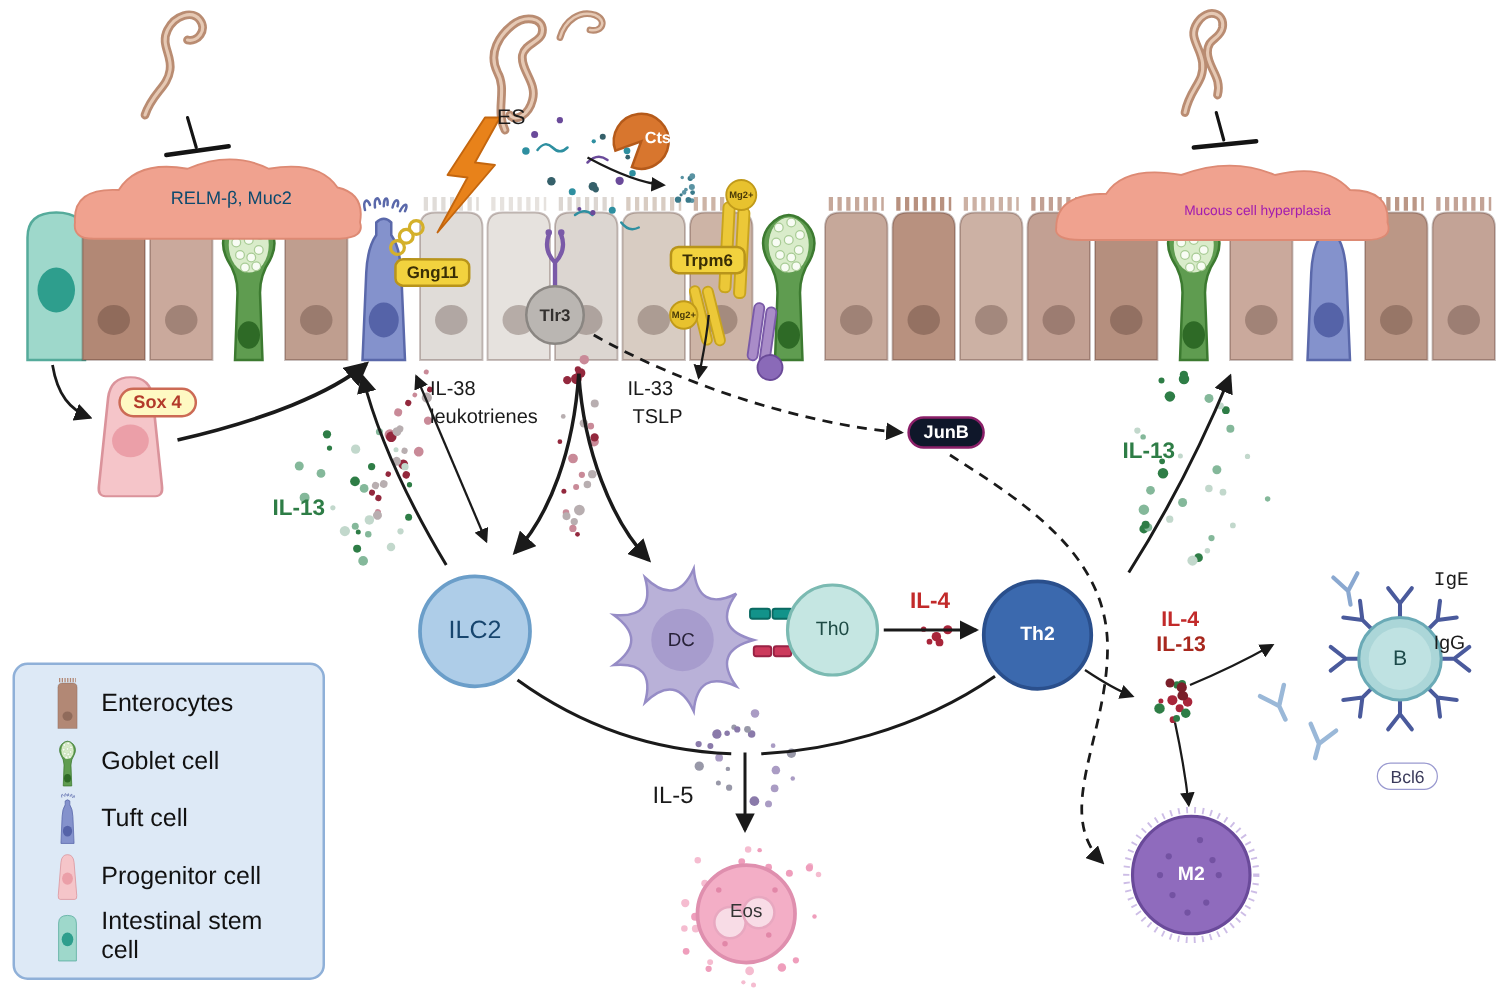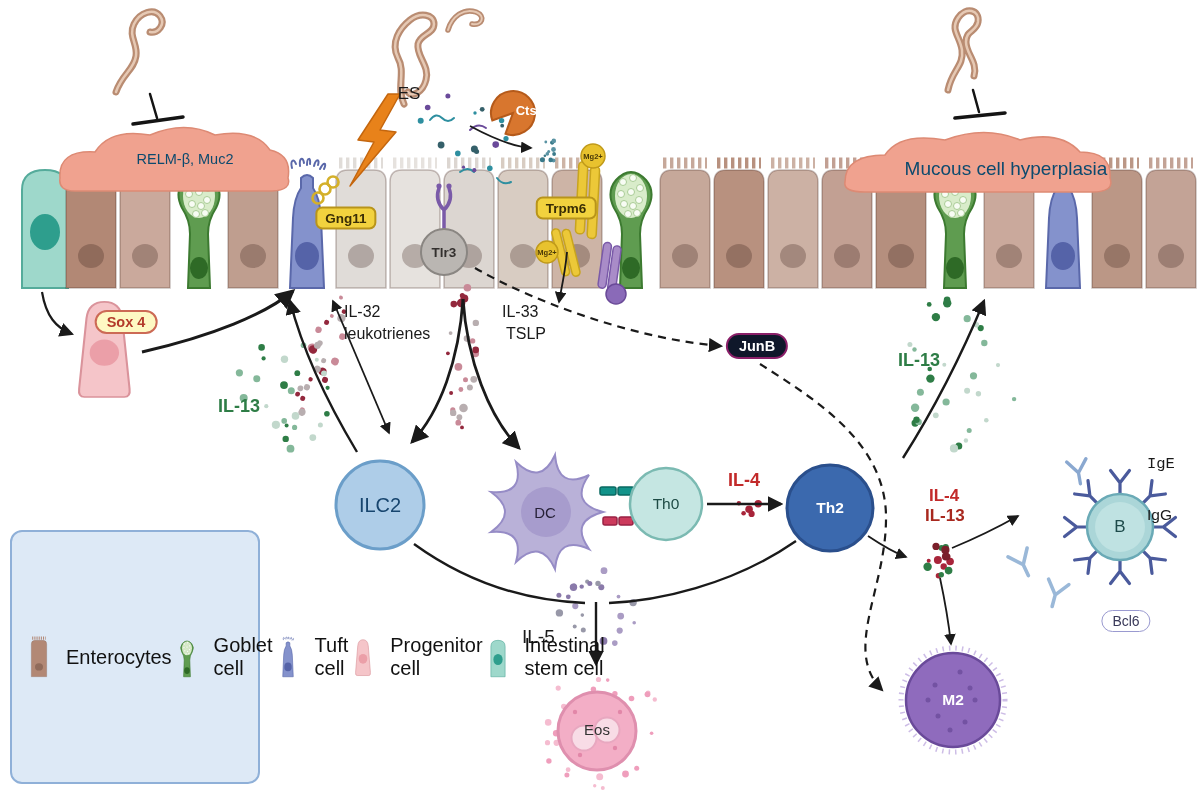--- a/index.html
+++ b/index.html
@@ -14,22 +14,22 @@
   .ybox{position:absolute;transform:translate(-50%,-50%);background:#f2d23e;border:2px solid #b8941a;
         border-radius:7px;padding:2px 8px;font-size:13.5px;font-weight:bold;color:#3a2e05;white-space:nowrap;}
   .sox{position:absolute;transform:translate(-50%,-50%);background:#fef9c3;border:2px solid #cc6a55;
        border-radius:12px;padding:2px 10px;font-size:14.5px;font-weight:bold;color:#b33a2a;white-space:nowrap;}
   .junb{position:absolute;transform:translate(-50%,-50%);background:#0f172a;border:2px solid #8a1f68;
         border-radius:13px;padding:3px 11px;font-size:14.5px;font-weight:bold;color:#fff;white-space:nowrap;}
   .bcl6{position:absolute;transform:translate(-50%,-50%);background:#fff;border:1.5px solid #9a9ad0;
         border-radius:12px;padding:2px 10px;font-size:14px;color:#3a3a5a;white-space:nowrap;}
   .mg{position:absolute;transform:translate(-50%,-50%);font-size:7.5px;font-weight:bold;color:#4a3a08;}
   .legend{position:absolute;left:10px;top:530px;width:250px;height:254px;background:#dde9f6;
-          border:2px solid #8fb0d8;border-radius:12px;box-sizing:border-box;padding:8px 12px;
-          display:flex;flex-direction:row;justify-content:space-around;}
+          border:2px solid #8fb0d8;border-radius:12px;box-sizing:border-box;padding:8px 27px;
+          display:flex;flex-direction:column;justify-content:space-around;}
   .legend-row{display:flex;align-items:center;gap:12px;}
   .licon{width:30px;height:42px;flex:0 0 30px;}
   .ltext{font-size:20px;color:#111;}
 </style>
 </head>
 <body>
 
 <div class="stage">
 
 <svg class="canvas" width="1200" height="793" viewBox="0 0 1200 793">
@@ -493,33 +493,33 @@
     <g fill="#e287a8">
           <circle cx="575" cy="712" r="2.2"></circle>
           <circle cx="615" cy="748" r="2.2"></circle>
           <circle cx="620" cy="712" r="2.2"></circle>
           <circle cx="580" cy="755" r="2.2"></circle>
         </g>
   </g>
 </svg>
 
 <div class="lbl" style="left:185px;top:159px;font-size:14.5px;color:#0c4a6e;">RELM-β, Muc2</div>
-<div class="lbl" style="left:992px;top:169px;font-size:19px;color:#0c4a6e;padding-left:28px;">Mucous cell hyperplasia</div>
+<div class="lbl" style="left:992px;top:169px;font-size:11px;color:#a21caf;padding-left:28px;">Mucous cell hyperplasia</div>
 <div class="lbl" style="left:409px;top:94px;font-size:17px;">ES</div>
 <div class="lbl" style="left:528px;top:110px;font-size:13px;color:#fff;font-weight:bold;">Ctsl</div>
 <div class="ybox" style="left:346px;top:218px;">Gng11</div>
 <div class="ybox" style="left:566px;top:208px;">Trpm6</div>
 <div class="lbl" style="left:444px;top:252px;font-size:13.5px;color:#33302e;font-weight:600;">Tlr3</div>
 <div class="mg" style="left:593px;top:156px;">Mg2+</div>
 <div class="mg" style="left:547px;top:252px;">Mg2+</div>
 <div class="sox" style="left:126px;top:322px;">Sox 4</div>
 <div class="junb" style="left:757px;top:346px;">JunB</div>
 <div class="bcl6" style="left:1126px;top:621px;text-align:center;">Bcl6</div>
 
-<div class="lblL" style="left:344px;top:303px;">IL-32</div>
+<div class="lblL" style="left:344px;top:303px;">IL-38</div>
 <div class="lblL" style="left:344px;top:325px;">leukotrienes</div>
 <div class="lblL" style="left:502px;top:303px;">IL-33</div>
 <div class="lblL" style="left:506px;top:325px;">TSLP</div>
 <div class="lblL green" style="left:218px;top:396px;font-size:18px;">IL-13</div>
 <div class="lblL green" style="left:898px;top:350px;font-size:18px;">IL-13</div>
 <div class="lblL red" style="left:728px;top:470px;font-size:18px;">IL-4</div>
 <div class="lblL red" style="left:929px;top:486px;font-size:17px;">IL-4</div>
 <div class="lblL red2" style="left:925px;top:506px;font-size:17px;">IL-13</div>
 <div class="lblL" style="left:522px;top:626px;font-size:19px;">IL-5</div>
 <div class="lblL" style="left:1147px;top:455px;font-size:15.5px;font-family:Liberation Mono, monospace;">IgE</div>

